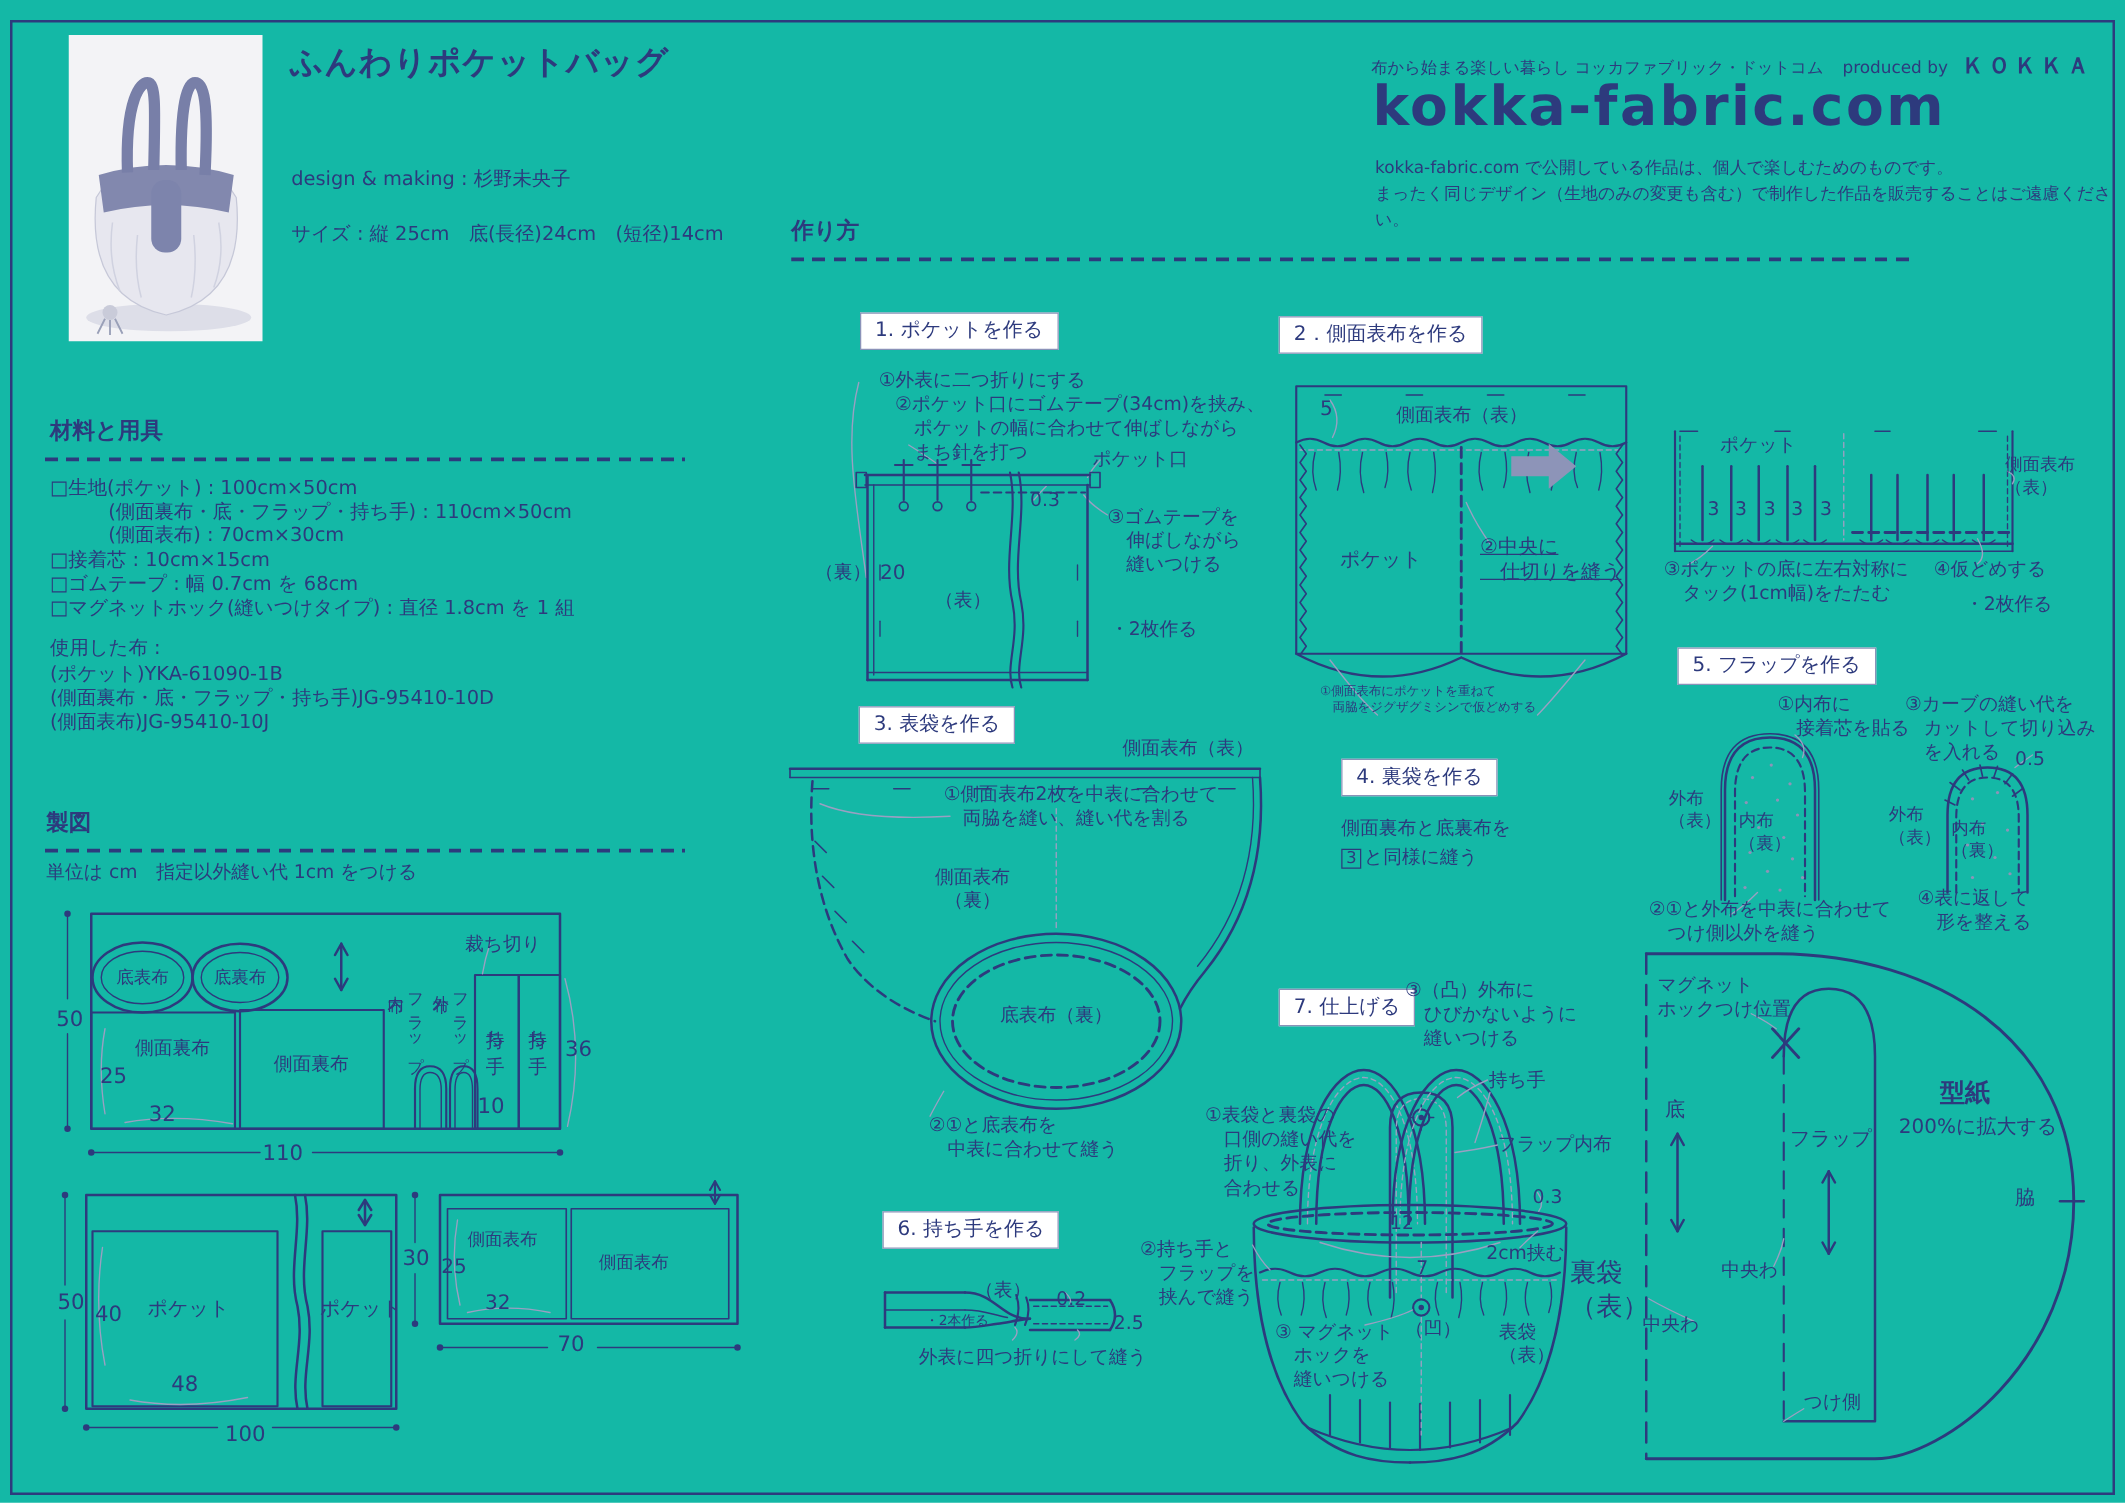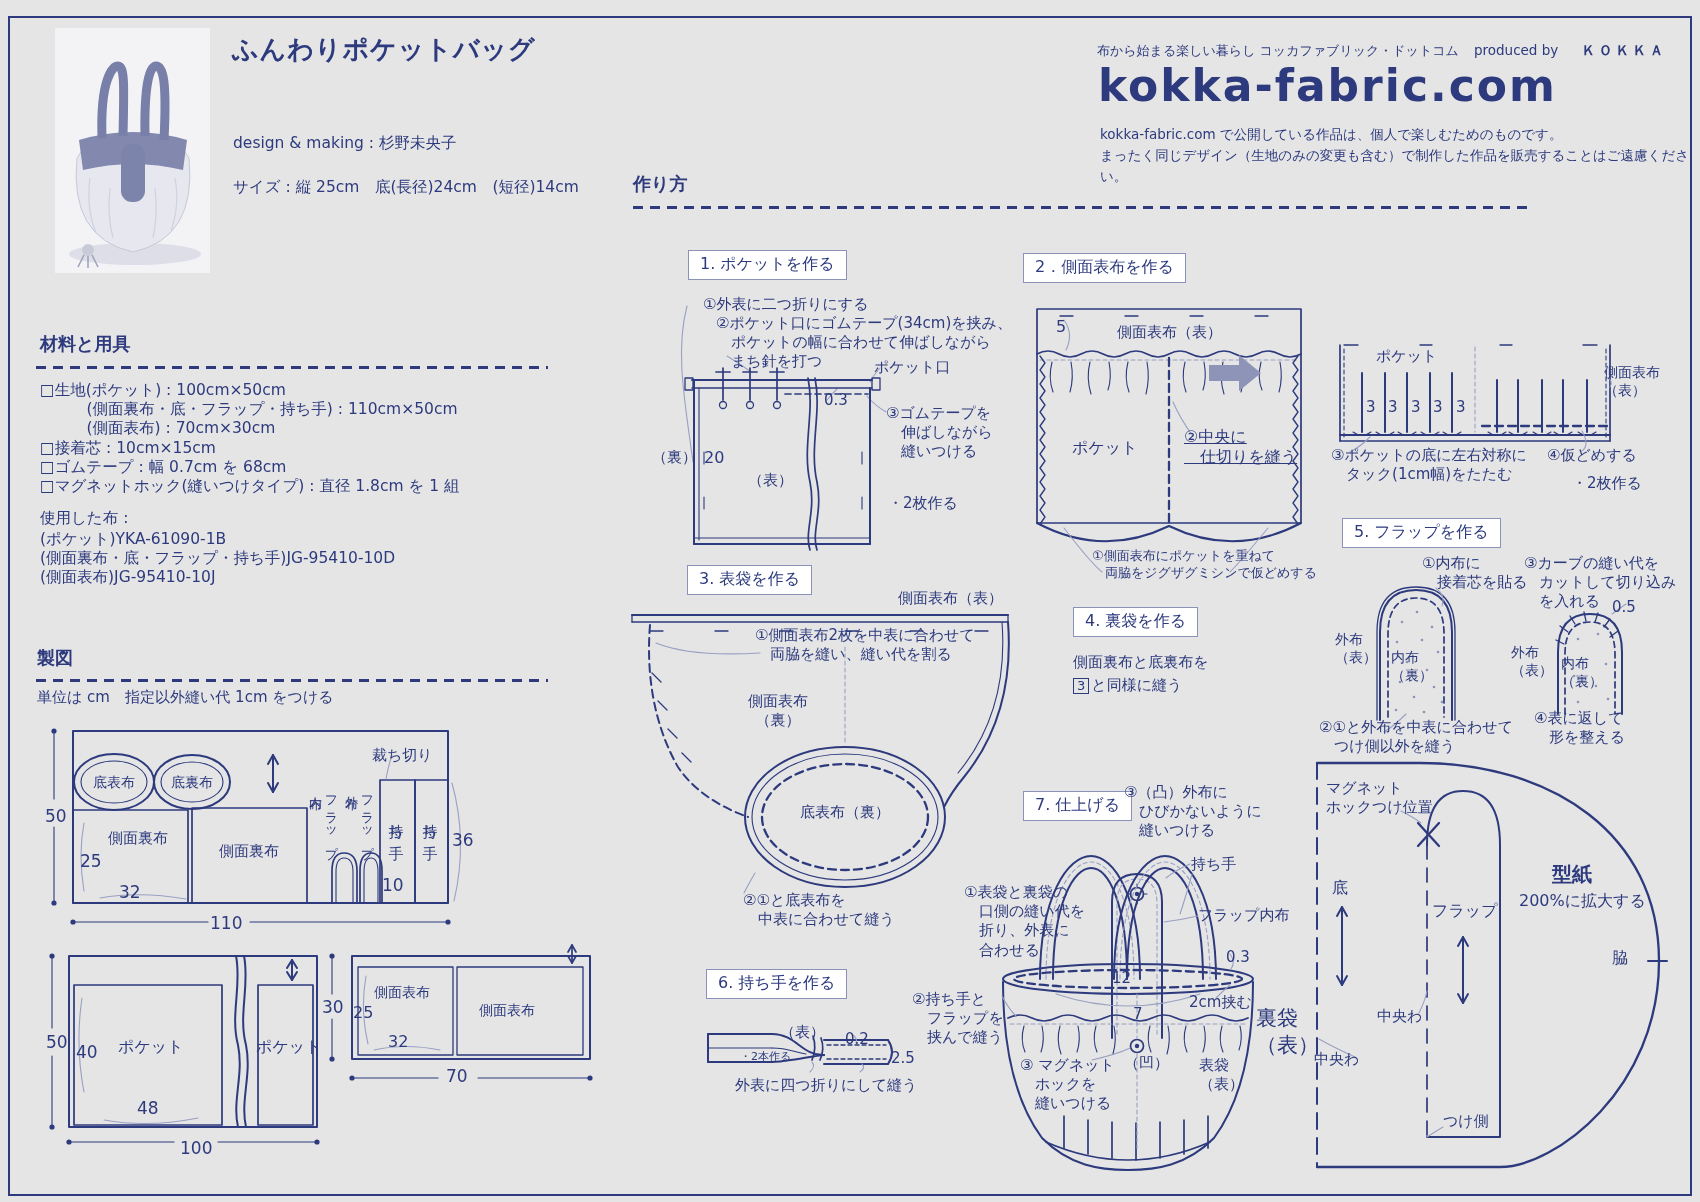--- a/index.html
+++ b/index.html
@@ -1,17 +1,17 @@
 <!DOCTYPE html>
 <html><head>
 <meta charset="utf-8">
 <style>
 *{margin:0;padding:0;box-sizing:border-box}
 body{font-family:"DejaVu Sans","Liberation Sans",sans-serif;background:#fff;color:#2d3a7d}
-#page{position:relative;width:1700px;height:1202px;background:#e5e5e5;overflow:hidden}
+#page{position:relative;width:1700px;height:1202px;background:#14b8a6;overflow:hidden}
 .abs{position:absolute}
 .lbl{position:absolute;font-size:15px;line-height:1.28;white-space:pre-line;color:#2d3a7d}
 .lbl.vert{writing-mode:vertical-rl;letter-spacing:2px;line-height:1}
 .lbl.bold{font-weight:bold}
 .lbl.ctr{text-align:center}
 .hd{position:absolute;font-weight:bold;font-size:18px;color:#2d3a7d}
 .dashline{position:absolute;height:3px;background:repeating-linear-gradient(90deg,#2d3a7d 0 10px,transparent 10px 17px)}
 .stepbox{position:absolute;border:1.5px solid #8a92b8;padding:3px 11px 4px;font-size:16px;white-space:nowrap;background:#fff;color:#2d3a7d}
 .title{position:absolute;font-weight:bold;font-size:26px;letter-spacing:1px}
 .plain{position:absolute;font-size:15.5px;line-height:1.25;white-space:pre-line}
@@ -44,21 +44,21 @@
     <path d="M29,227 l-6,12 M33,228 l0,12 M37,227 l6,12" stroke="#9aa0b8" stroke-width="1.5" fill="none"></path>
   </svg>
 
   <div class="title" style="left:232px;top:32px">ふんわりポケットバッグ</div>
   <div class="plain" style="left:233px;top:134px;font-size:15.5px">design &amp; making : 杉野未央子</div>
   <div class="plain" style="left:233px;top:178px;font-size:15.5px">サイズ : 縦 25cm　底(長径)24cm　(短径)14cm</div>
 
   <div class="abs" style="left:1097px;top:40px;width:436px;white-space:nowrap">
     <span style="font-size:13px">布から始まる楽しい暮らし コッカファブリック・ドットコム</span>
     <span style="font-size:13.5px;margin-left:10px">produced by</span>
-    <span style="font-size:14px;font-weight:bold;letter-spacing:3px;margin-left:18px">ＫＯＫＫＡ</span>
+    <span style="font-size:18px;font-weight:bold;letter-spacing:3px;margin-left:6px">ＫＯＫＫＡ</span>
   </div>
   <div class="logo" style="left:1098px;top:60px">kokka-fabric.com</div>
   <div class="plain" style="left:1100px;top:124px;font-size:13.5px;line-height:1.55">kokka-fabric.com で公開している作品は、個人で楽しむためのものです。
 まったく同じデザイン（生地のみの変更も含む）で制作した作品を販売することはご遠慮ください。</div>
 
   <div class="hd" style="left:40px;top:332px">材料と用具</div>
   <div class="dashline" style="left:36px;top:366px;width:512px"></div>
   <div class="plain" style="left:40px;top:381px;line-height:1.24">□生地(ポケット) : 100cm×50cm
 　　　(側面裏布・底・フラップ・持ち手) : 110cm×50cm
 　　　(側面表布) : 70cm×30cm
@@ -470,21 +470,21 @@
 　縫いつける</div>
       <div class="lbl" style="left: 652px; top: 448px; font-size: 15px;">（裏）</div>
       <div class="lbl" style="left: 704px; top: 448px; font-size: 16px;">20</div>
       <div class="lbl" style="left: 748px; top: 471px; font-size: 15px;">（表）</div>
       <div class="lbl" style="left: 888px; top: 494px; font-size: 15px;">・2枚作る</div>
       <div class="lbl" style="left: 1056px; top: 317px; font-size: 16px;">5</div>
       <div class="lbl" style="left: 1117px; top: 323px; font-size: 15px;">側面表布（表）</div>
       <div class="lbl" style="left: 1072px; top: 438px; font-size: 16px;">ポケット</div>
       <div class="lbl" style="left: 1184px; top: 427px; font-size: 16px; text-decoration: underline;">②中央に
 　仕切りを縫う</div>
-      <div class="lbl" style="left: 1056px; top: 548px; font-size: 13px; margin-left: 36px;">①側面表布にポケットを重ねて
+      <div class="lbl" style="left: 1056px; top: 548px; font-size: 10px;">①側面表布にポケットを重ねて
 　両脇をジグザグミシンで仮どめする</div>
       <div class="lbl" style="left: 1376px; top: 347px; font-size: 15px;">ポケット</div>
       <div class="lbl" style="left: 1366px; top: 398px; font-size: 15px;">3</div>
       <div class="lbl" style="left: 1388px; top: 398px; font-size: 15px;">3</div>
       <div class="lbl" style="left: 1411px; top: 398px; font-size: 15px;">3</div>
       <div class="lbl" style="left: 1433px; top: 398px; font-size: 15px;">3</div>
       <div class="lbl" style="left: 1456px; top: 398px; font-size: 15px;">3</div>
       <div class="lbl" style="left: 1604px; top: 364px; font-size: 14px;">側面表布
 （表）</div>
       <div class="lbl" style="left: 1331px; top: 446px; font-size: 15px;">③ポケットの底に左右対称に

